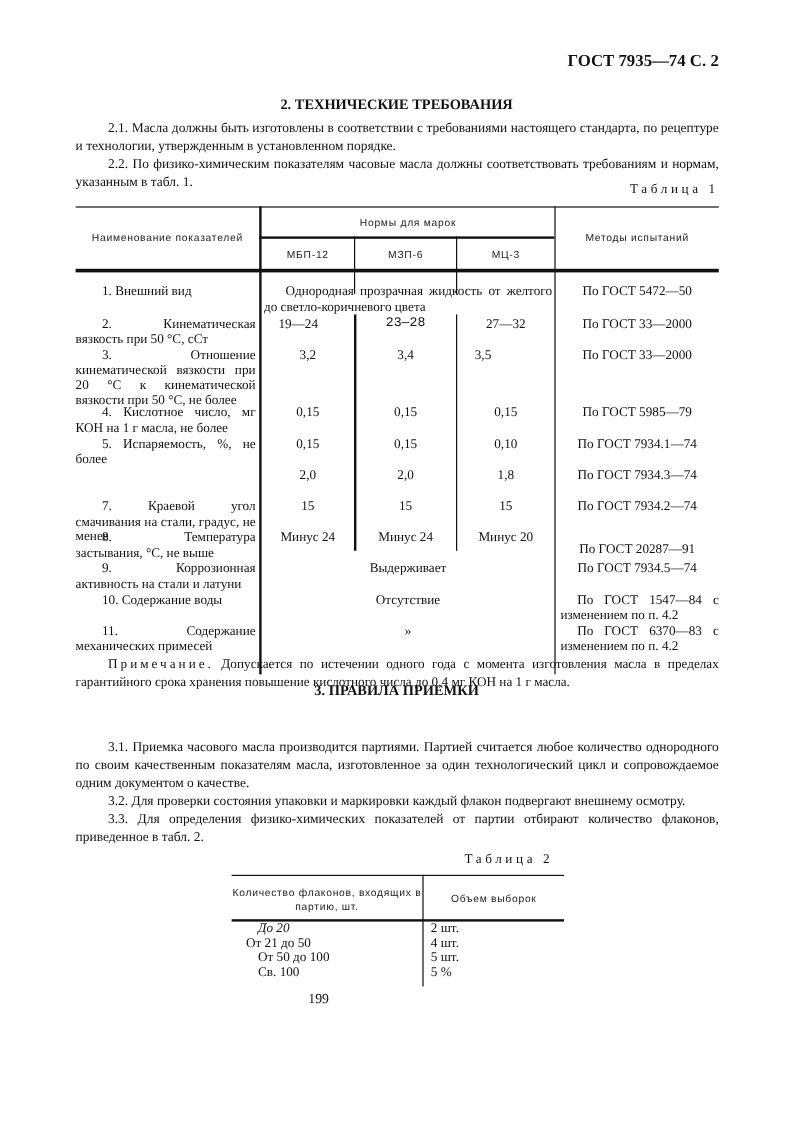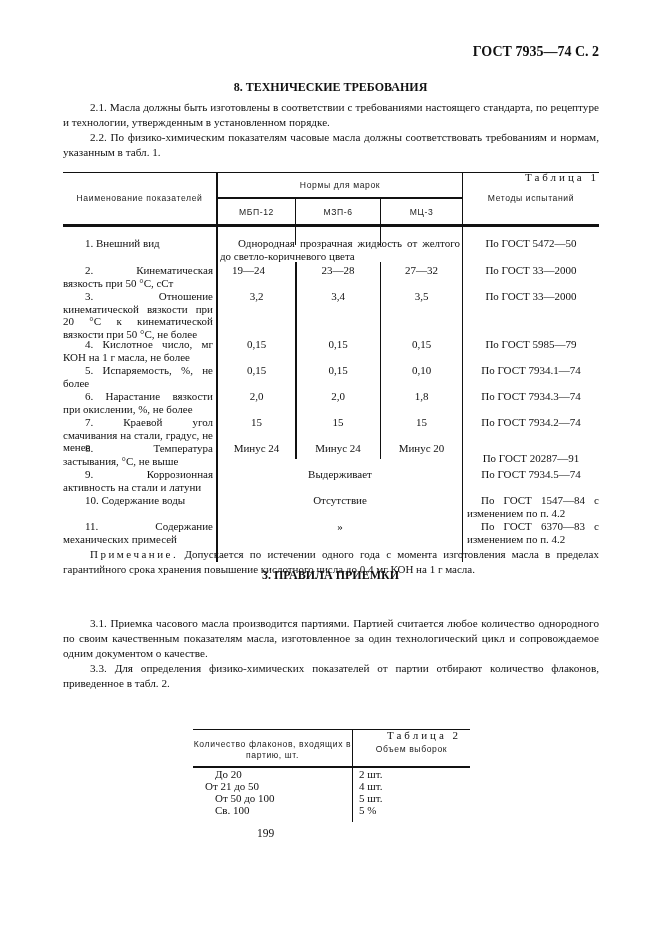--- a/index.html
+++ b/index.html
@@ -6,21 +6,21 @@
   body {
     width: 661px; height: 936px; position: relative; overflow: hidden;
     font-family: "Liberation Serif", "DejaVu Serif", serif;
     color: #111; font-size: 11.2px;
   }
   .abs { position: absolute; }
   .hdr { right: 62px; top: 44px; font-weight: bold; font-size: 14px; }
   .h2 { left: 0; width: 661px; text-align: center; font-weight: bold; font-size: 12px; }
   .para { left: 63px; width: 536px; line-height: 15px; text-align: justify; }
   .para p { margin: 0; text-indent: 27px; text-align: justify; }
-  .tcap { font-size: 11px; letter-spacing: 3px; margin-top: 19px; }
+  .tcap { font-size: 11px; letter-spacing: 3px; }
   
   .t1 { left: 63px; top: 172px; width: 536px; height: 390px; }
   .line { position: absolute; background: #111; }
   .hcell { position: absolute; font-family: "Liberation Sans", "DejaVu Sans", sans-serif; font-size: 8.6px; letter-spacing: 0.6px; text-align: center; color: #222; }
   .cell { position: absolute; font-size: 11px; line-height: 12.5px; }
   .name { left: 0; width: 150px; text-align: justify; text-align-last: left; }
   .name span.ind { display: inline-block; width: 22px; }
   .c { text-align: center; }
   .m { left: 400px; width: 136px; text-align: center; }
   .note { left: 63px; width: 536px; line-height: 15px; top: 547px; font-size: 11px; }
@@ -29,21 +29,21 @@
   
   .t2 { left: 193px; top: 729px; width: 277px; height: 93px; }
   .t2row { position: absolute; font-size: 11px; line-height: 11.5px; }
   .pnum { left: 0; width: 531px; text-align: center; top: 827px; font-size: 11.5px; }
 </style>
 </head>
 <body>
 
 <div class="abs hdr">ГОСТ 7935—74 С. 2</div>
 
-<div class="abs h2" style="top:80px;">8. ТЕХНИЧЕСКИЕ ТРЕБОВАНИЯ</div>
+<div class="abs h2" style="top:80px;">2. ТЕХНИЧЕСКИЕ ТРЕБОВАНИЯ</div>
 
 <div class="abs para" style="top:100px;">
   <p>2.1. Масла должны быть изготовлены в соответствии с требованиями настоящего стандарта, по рецептуре и технологии, утвержденным в установленном порядке.</p>
   <p>2.2. По физико-химическим показателям часовые масла должны соответствовать требованиям и нормам, указанным в табл. 1.</p>
 </div>
 
 <div class="abs tcap" style="top:152px; right:62px;">Таблица 1</div>
 
 <div class="abs t1">
 
@@ -64,43 +64,42 @@
   <div class="hcell" style="left:233px; width:84px; top:35px;">МЗП-6</div>
   <div class="hcell" style="left:318px; width:81px; top:35px;">МЦ-3</div>
   <div class="hcell" style="left:400px; width:136px; top:21px;">Методы испытаний</div>
 
   <div class="cell name" style="top:65px;"><span class="ind"></span><span>1. Внешний вид</span></div>
   <div class="cell" style="left:157px; width:240px; top:65px; text-indent:18px; text-align:justify;">Однородная прозрачная жидкость от желтого до светло-коричневого цвета</div>
   <div class="cell m" style="top:65px;">По ГОСТ 5472—50</div>
 
   <div class="cell name" style="top:92px;"><span class="ind"></span><span>2. Кинематическая вязкость при 50 °С, сСт</span></div>
   <div class="cell c" style="left:155px; width:61px; top:92px;">19—24</div>
-  <div class="cell c" style="left:233px; width:84px; top:92px;">23—28</div>
+  <div class="cell c" style="left:233px; width:84px; top:92px;font-family:Liberation Mono, monospace;">23—28</div>
   <div class="cell c" style="left:318px; width:81px; top:92px;">27—32</div>
   <div class="cell m" style="top:92px;">По ГОСТ 33—2000</div>
 
   <div class="cell name" style="top:118px;"><span class="ind"></span><span>3. Отношение кинематической вязкости при 20 °С к кинематической вязкости при 50 °С, не более</span></div>
   <div class="cell c" style="left:155px; width:77px; top:118px;">3,2</div>
   <div class="cell c" style="left:233px; width:84px; top:118px;">3,4</div>
-  <div class="cell c" style="left:318px; width:81px; top:118px;">3,5</div>
+  <div class="cell c" style="left:299px; width:81px; top:118px;">3,5</div>
   <div class="cell m" style="top:118px;">По ГОСТ 33—2000</div>
 
   <div class="cell name" style="top:166px;"><span class="ind"></span><span>4. Кислотное число, мг КОН на 1 г масла, не более</span></div>
   <div class="cell c" style="left:155px; width:77px; top:166px;">0,15</div>
   <div class="cell c" style="left:233px; width:84px; top:166px;">0,15</div>
   <div class="cell c" style="left:318px; width:81px; top:166px;">0,15</div>
   <div class="cell m" style="top:166px;">По ГОСТ 5985—79</div>
 
   <div class="cell name" style="top:192px;"><span class="ind"></span><span>5. Испаряемость, %, не более</span></div>
   <div class="cell c" style="left:155px; width:77px; top:192px;">0,15</div>
   <div class="cell c" style="left:233px; width:84px; top:192px;">0,15</div>
   <div class="cell c" style="left:318px; width:81px; top:192px;">0,10</div>
   <div class="cell m" style="top:192px;">По ГОСТ 7934.1—74</div>
 
-  <div class="cell name" style="top:218px;"><span class="ind"></span><span>6. Нарастание вязкости при окислении, %, не более</span></div>
   <div class="cell c" style="left:155px; width:77px; top:218px;">2,0</div>
   <div class="cell c" style="left:233px; width:84px; top:218px;">2,0</div>
   <div class="cell c" style="left:318px; width:81px; top:218px;">1,8</div>
   <div class="cell m" style="top:218px;">По ГОСТ 7934.3—74</div>
 
   <div class="cell name" style="top:244px;"><span class="ind"></span><span>7. Краевой угол смачивания на стали, градус, не менее</span></div>
   <div class="cell c" style="left:155px; width:77px; top:244px;">15</div>
   <div class="cell c" style="left:233px; width:84px; top:244px;">15</div>
   <div class="cell c" style="left:318px; width:81px; top:244px;">15</div>
   <div class="cell m" style="top:244px;">По ГОСТ 7934.2—74</div>
@@ -125,34 +124,35 @@
 </div>
 
 <div class="abs note">
   <p><span class="spaced">Примечание.</span><span> Допускается по истечении одного года с момента изготовления масла в пределах гарантийного срока хранения повышение кислотного числа до 0,4 мг КОН на 1 г масла.</span></p>
 </div>
 
 <div class="abs h2" style="top:568px;">3. ПРАВИЛА ПРИЕМКИ</div>
 
 <div class="abs para" style="top:616px;">
   <p>3.1. Приемка часового масла производится партиями. Партией считается любое количество однородного по своим качественным показателям масла, изготовленное за один технологический цикл и сопровождаемое одним документом о качестве.</p>
+  <p>3.2. Для проверки состояния упаковки и маркировки каждый флакон подвергают внешнему осмотру.</p>
   <p>3.3. Для определения физико-химических показателей от партии отбирают количество флаконов, приведенное в табл. 2.</p>
 </div>
 
 <div class="abs tcap" style="top:710px; left:387px;">Таблица 2</div>
 
 <div class="abs t2">
   <div class="line" style="left:0; top:0; width:277px; height:1px;"></div>
   <div class="line" style="left:0; top:37px; width:277px; height:2px;"></div>
   <div class="line" style="left:159px; top:0; width:1px; height:93px;"></div>
 
   <div class="hcell" style="left:0; width:159px; top:10px; line-height:11px;">Количество флаконов, входящих в партию, шт.</div>
   <div class="hcell" style="left:160px; width:117px; top:15px;">Объем выборок</div>
 
-  <div class="t2row" style="left:22px; top:40px;">До 20</div>
+  <div class="t2row" style="left:22px; top:40px;font-style:italic;">До 20</div>
   <div class="t2row" style="left:166px; top:40px;">2 шт.</div>
   <div class="t2row" style="left:12px; top:52px;">От 21 до 50</div>
   <div class="t2row" style="left:166px; top:52px;">4 шт.</div>
   <div class="t2row" style="left:22px; top:64px;">От 50 до 100</div>
   <div class="t2row" style="left:166px; top:64px;">5 шт.</div>
   <div class="t2row" style="left:22px; top:76px;">Св. 100</div>
   <div class="t2row" style="left:166px; top:76px;">5 %</div>
 </div>
 
 <div class="abs pnum">199</div>

